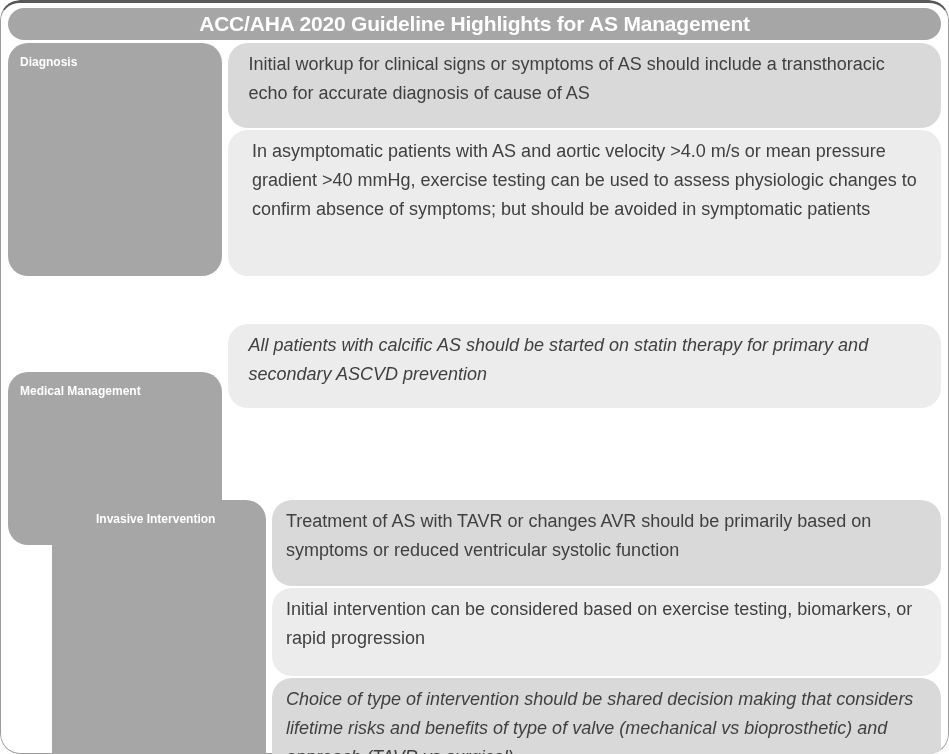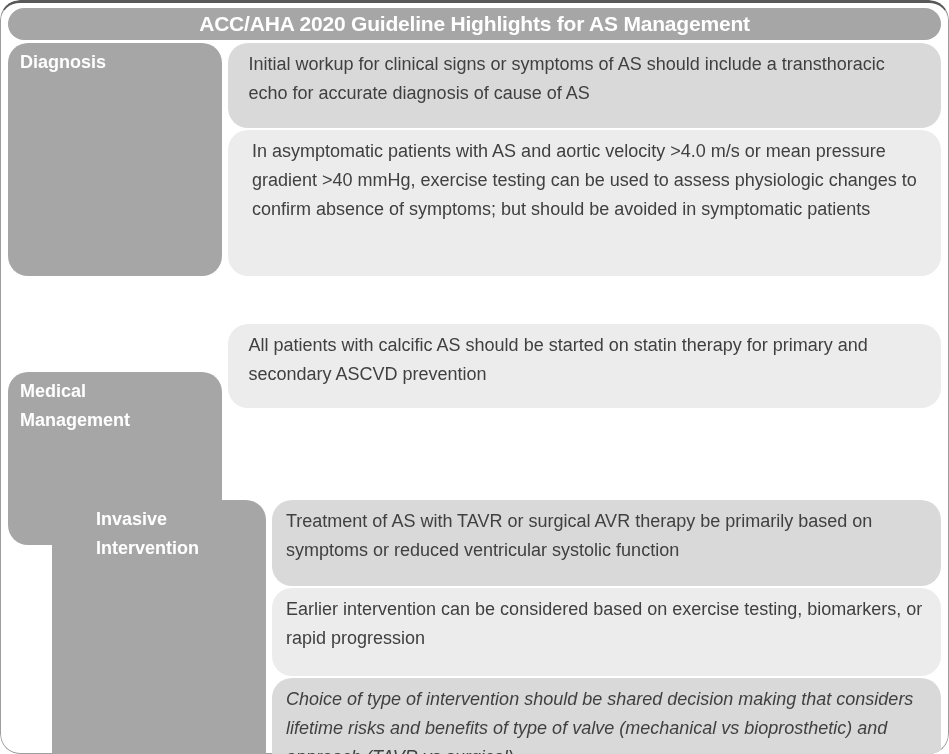--- a/index.html
+++ b/index.html
@@ -45,21 +45,21 @@
     display:flex;
     margin-bottom:3px;
   }
   .section:last-child{margin-bottom:0;}
   .category-cell{
     width:214px;
     flex:0 0 214px;
     background:var(--category-bg);
     color:#ffffff;
     font-weight:bold;
-    font-size:18px;
+    font-size:12px;
     line-height:29px;
     padding:5px 0 0 12px;
     margin-right:6px;
   }
   .category-cell .label{
     display:block;
     max-width:150px;
   }
   .cells{
     flex:1 1 auto;
@@ -80,21 +80,21 @@
     display:block;
     max-width:672px;
     margin:0 auto;
   }
   .band-dark{background:var(--band-dark);}
   .band-light{background:var(--band-light);}
   
   .h-c1{height:85px;}
   .h-c2{height:146px;padding-left:21px;}
   .h-c3{height:85px;}
-  .h-c4{height:84px;}
+  .h-c4{height:84px;font-style:italic;}
   .h-c5{height:86px;}
   .h-c6{height:88px;}
   .h-c7{height:117px;font-style:italic;}
   .h-s1{height:233px;}
   .h-s2{height:173px;margin-top:48px;}
   .h-s3{height:295px;padding-left:44px;}
 </style>
 </head>
 <body>
 
@@ -129,24 +129,24 @@
         </div>
       </div>
     </div>
 
     <div class="section h-s3">
       <div class="category-cell h-s3">
         <span class="label">Invasive Intervention</span>
       </div>
       <div class="cells">
         <div class="cell band-dark h-c5">
-          <span class="txt">Treatment of AS with TAVR or surgical AVR therapy be primarily based on symptoms or reduced ventricular systolic function</span>
+          <span class="txt">Treatment of AS with TAVR or changes AVR should be primarily based on symptoms or reduced ventricular systolic function</span>
         </div>
         <div class="cell band-light h-c6">
-          <span class="txt">Earlier intervention can be considered based on exercise testing, biomarkers, or rapid progression</span>
+          <span class="txt">Initial intervention can be considered based on exercise testing, biomarkers, or rapid progression</span>
         </div>
         <div class="cell band-dark h-c7">
           <span class="txt">Choice of type of intervention should be shared decision making that considers lifetime risks and benefits of type of valve (mechanical vs bioprosthetic) and approach (TAVR vs surgical)</span>
         </div>
       </div>
     </div>
 
   </div>
 </div>
 

